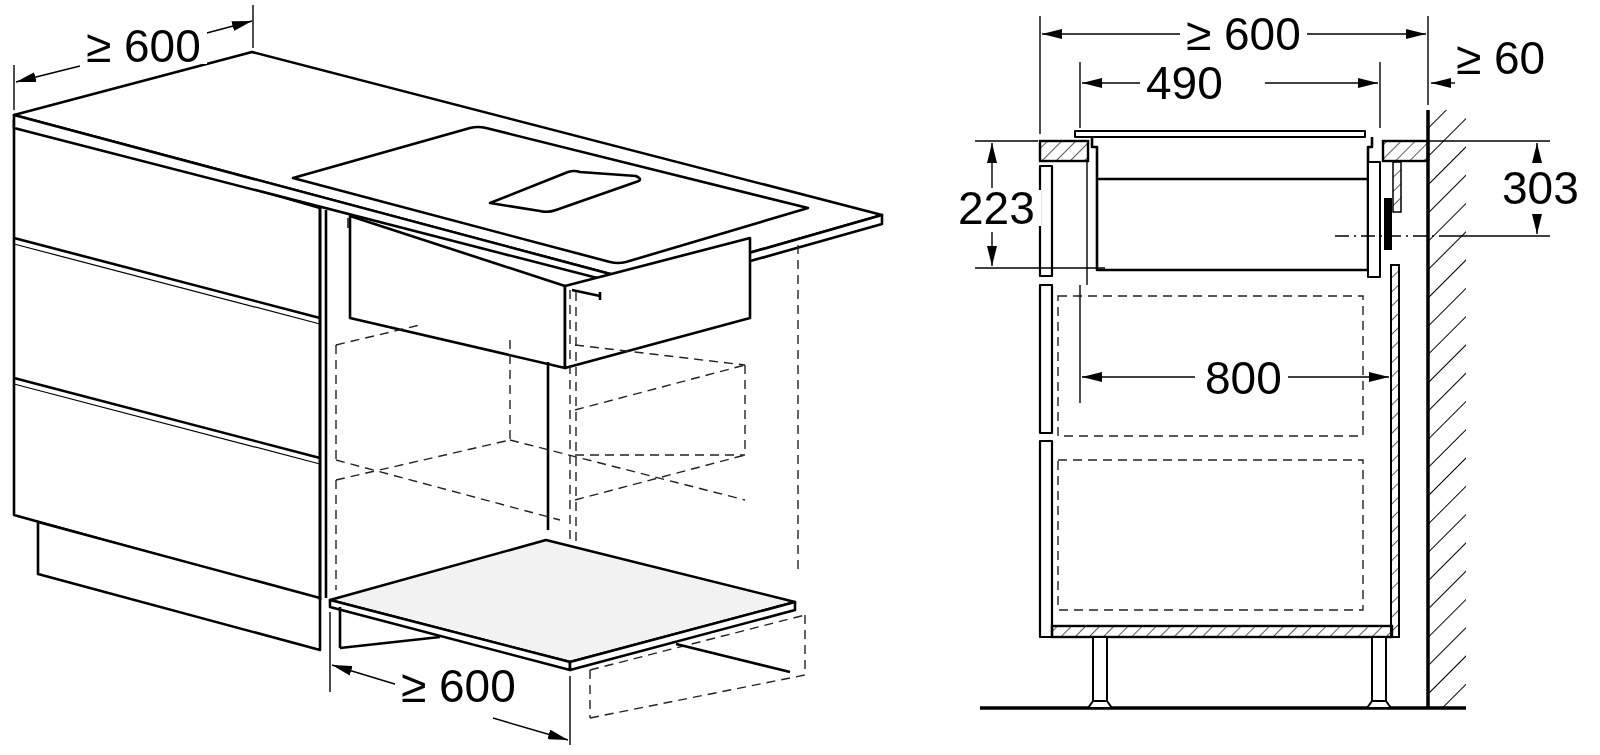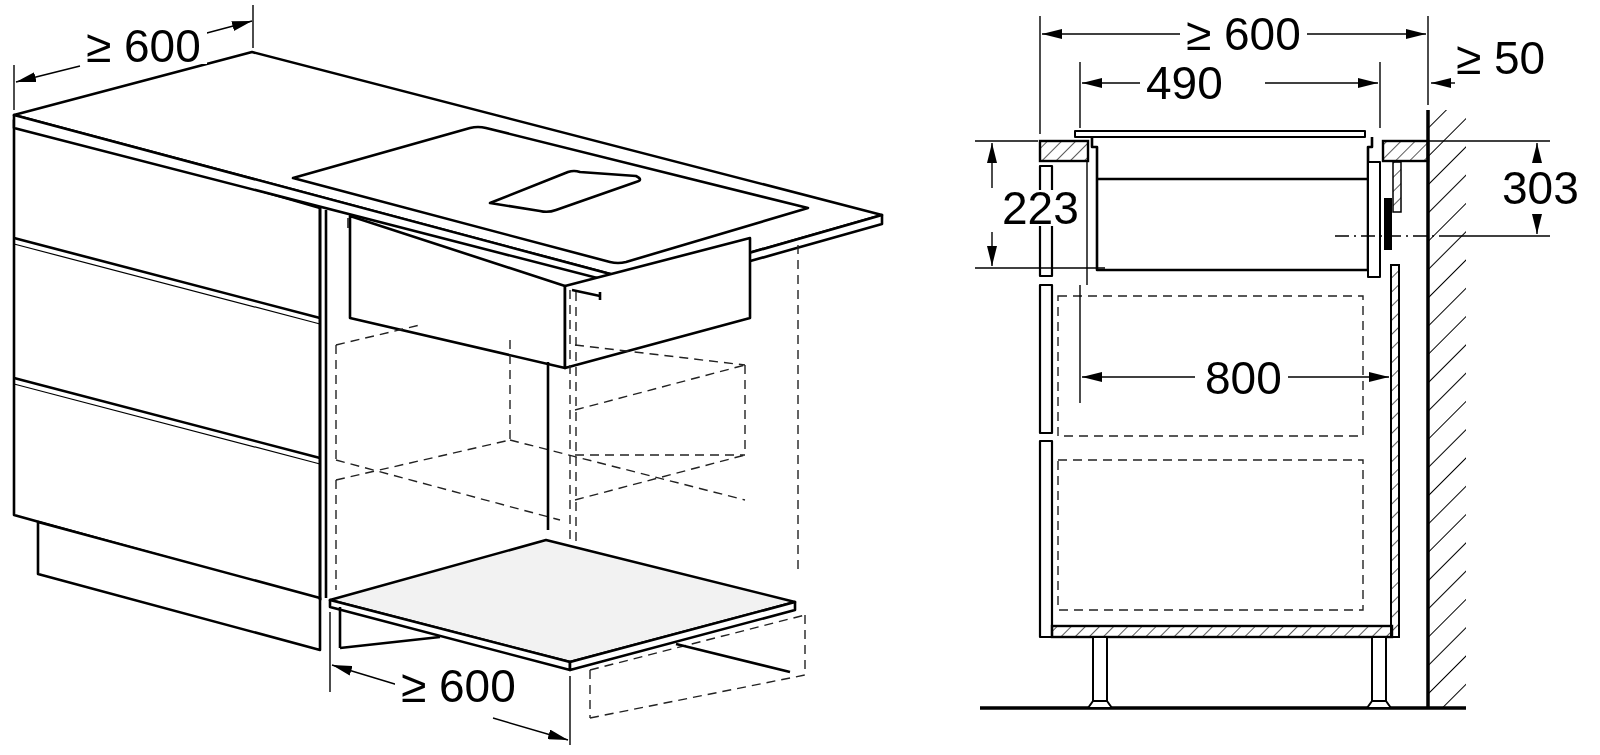--- a/index.html
+++ b/index.html
@@ -194,16 +194,16 @@
       <line class="thin" x1="1280" y1="377" x2="1389" y2="377" marker-end="url(#arr)"></line>
     </g>
   </g>
 </svg>
 
 <div class="lbl" style="left:80px;top:28px;transform:rotate(0deg);">≥ 600</div>
 <div class="lbl" style="left:395px;top:668px;">≥ 600</div>
 
 <div class="lbl" style="left:1180px;top:16px;">≥ 600</div>
 <div class="lbl" style="left:1140px;top:65px;">490</div>
-<div class="lbl" style="left:1450px;top:40px;background:transparent;">≥ 50</div>
-<div class="lbl" style="left:952px;top:190px;margin-left:44px;">223</div>
+<div class="lbl" style="left:1450px;top:40px;background:transparent;">≥ 60</div>
+<div class="lbl" style="left:952px;top:190px;">223</div>
 <div class="lbl" style="left:1496px;top:170px;">303</div>
 <div class="lbl" style="left:1199px;top:360px;">800</div>
 
 </body></html>

